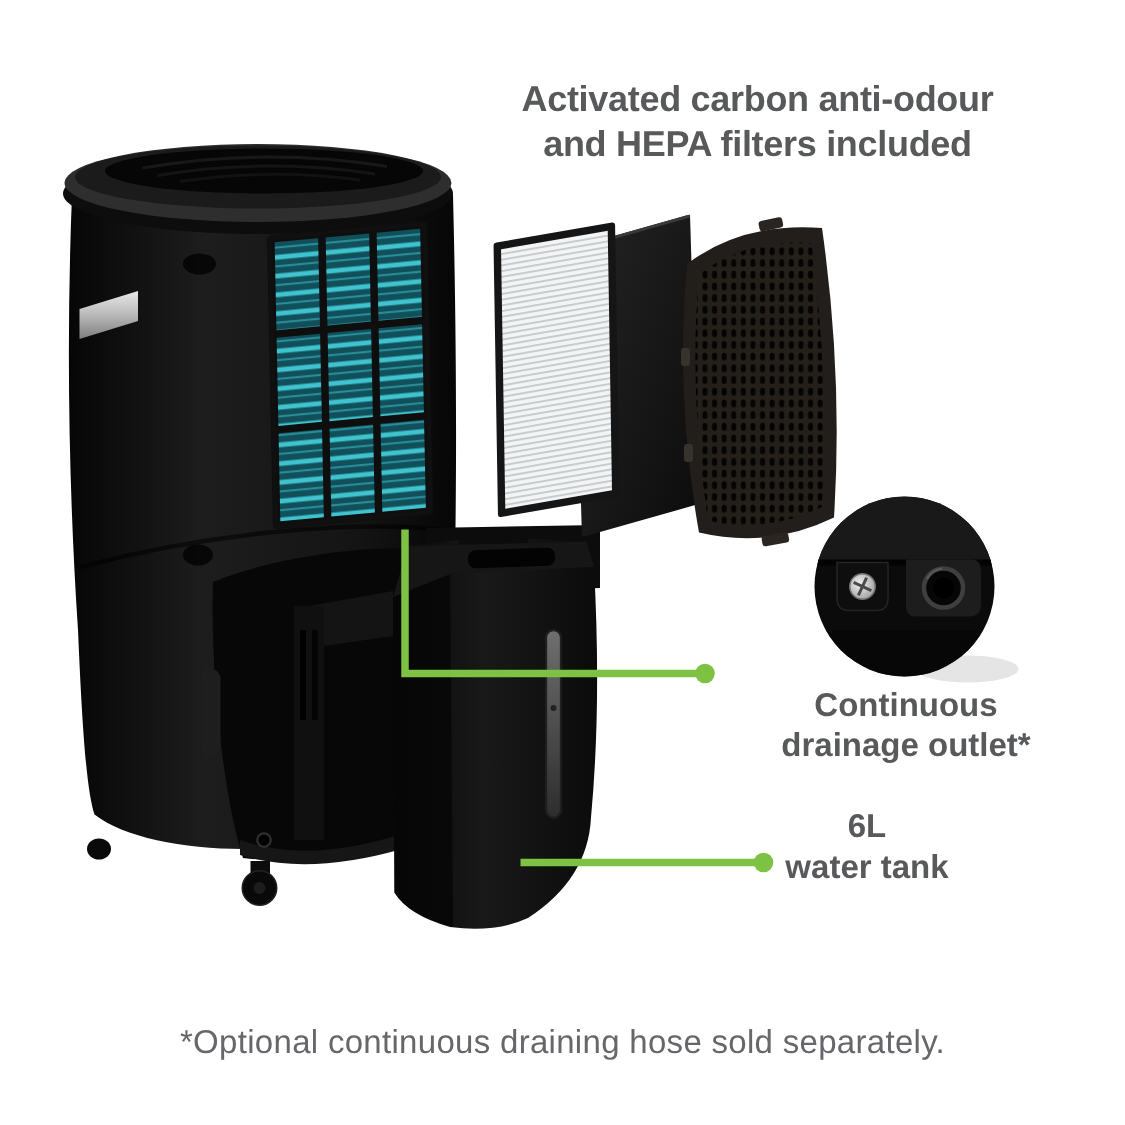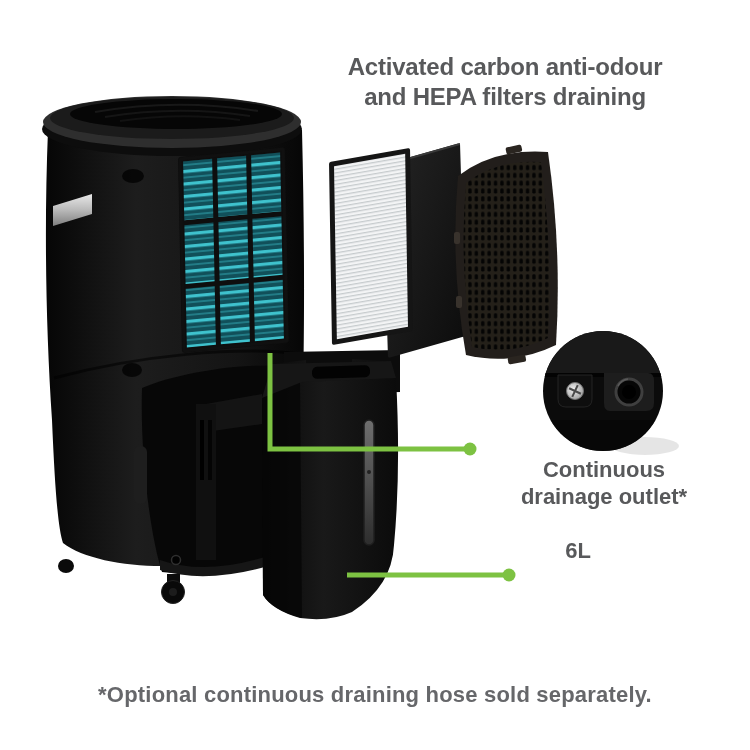--- a/index.html
+++ b/index.html
@@ -25,21 +25,21 @@
   }
   .callout-label{
     position:absolute;text-align:center;color:var(--heading-text);
     font-size:22px;font-weight:bold;line-height:27px;
   }
   .drainage-label{left:454px;top:456px;width:300px;}
   .tank-label{left:428px;top:537px;width:300px;}
   .footnote{
     position:absolute;left:0;top:682px;width:750px;
     text-align:center;color:var(--footnote-text);
-    font-size:22px;font-weight:700;letter-spacing:0.2px;
+    font-size:22px;font-weight:400;letter-spacing:0.2px;
   }
   .line{display:block;}
 </style>
 </head>
 <body>
 
 <div class="canvas">
 
   <svg class="illustration" width="750" height="750" viewBox="0 0 750 750">
     <defs>
@@ -213,27 +213,28 @@
       </g>
       <g>
         <line x1="347" y1="575" x2="506" y2="575" stroke="var(--accent-green,#7dc242)" stroke-width="5"></line>
         <circle cx="509" cy="575" r="6.5" fill="var(--accent-green,#7dc242)"></circle>
       </g>
     </g>
   </svg>
 
   <div class="headline">
     <span class="line">Activated carbon anti-odour</span>
-    <span class="line">and HEPA filters draining</span>
+    <span class="line">and HEPA filters included</span>
   </div>
 
   <div class="callout-label drainage-label">
     <span class="line">Continuous</span>
     <span class="line">drainage outlet*</span>
   </div>
 
   <div class="callout-label tank-label">
     <span class="line">6L</span>
+    <span class="line">water tank</span>
   </div>
 
   <div class="footnote">*Optional continuous draining hose sold separately.</div>
 
 </div>
 
 </body></html>

